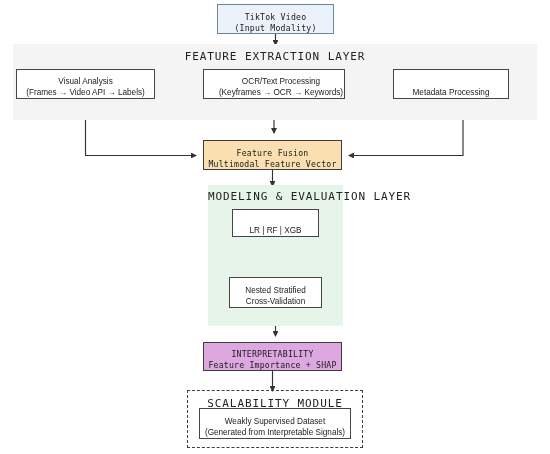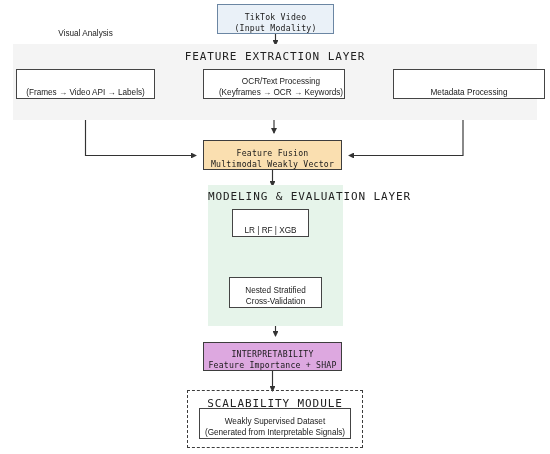--- a/index.html
+++ b/index.html
@@ -97,47 +97,46 @@
     width: 117px;
     height: 30px;
     background: #eaf1f8;
     border: 1.4px solid #6b86a3;
   }
   #node-visual {
     left: 16px;
     top: 69px;
     width: 139px;
     height: 30px;
-    gap: 48px;
   }
   #node-ocr {
     left: 203px;
     top: 69px;
     width: 142px;
     height: 30px;
     padding-left: 14px;
   }
   #node-metadata {
     left: 393px;
     top: 69px;
-    width: 152px;
+    width: 116px;
     height: 30px;
   }
   #node-fusion {
     left: 203px;
     top: 140px;
     width: 139px;
     height: 30px;
     background: #fadfb0;
     border: 1.4px solid #3d3d3d;
   }
   #node-models {
     left: 232px;
     top: 209px;
-    width: 77px;
+    width: 87px;
     height: 28px;
   }
   #node-cv {
     left: 229px;
     top: 277px;
     width: 93px;
     height: 31px;
   }
   #node-interp {
     left: 203px;
@@ -208,21 +207,21 @@
   <span class="l1">OCR/Text Processing</span>
   <span class="l2">(Keyframes → OCR → Keywords)</span>
 </div>
 
 <div class="node sans" id="node-metadata">
   <span class="l1">Metadata Processing</span>
 </div>
 
 <div class="node mono" id="node-fusion">
   <span class="l1">Feature Fusion</span>
-  <span class="l2">Multimodal Weakly Vector</span>
+  <span class="l2">Multimodal Feature Vector</span>
 </div>
 
 <div class="node sans" id="node-models">
   <span class="l1">LR | RF | XGB</span>
 </div>
 
 <div class="node sans" id="node-cv">
   <span class="l1">Nested Stratified</span>
   <span class="l2">Cross-Validation</span>
 </div>

